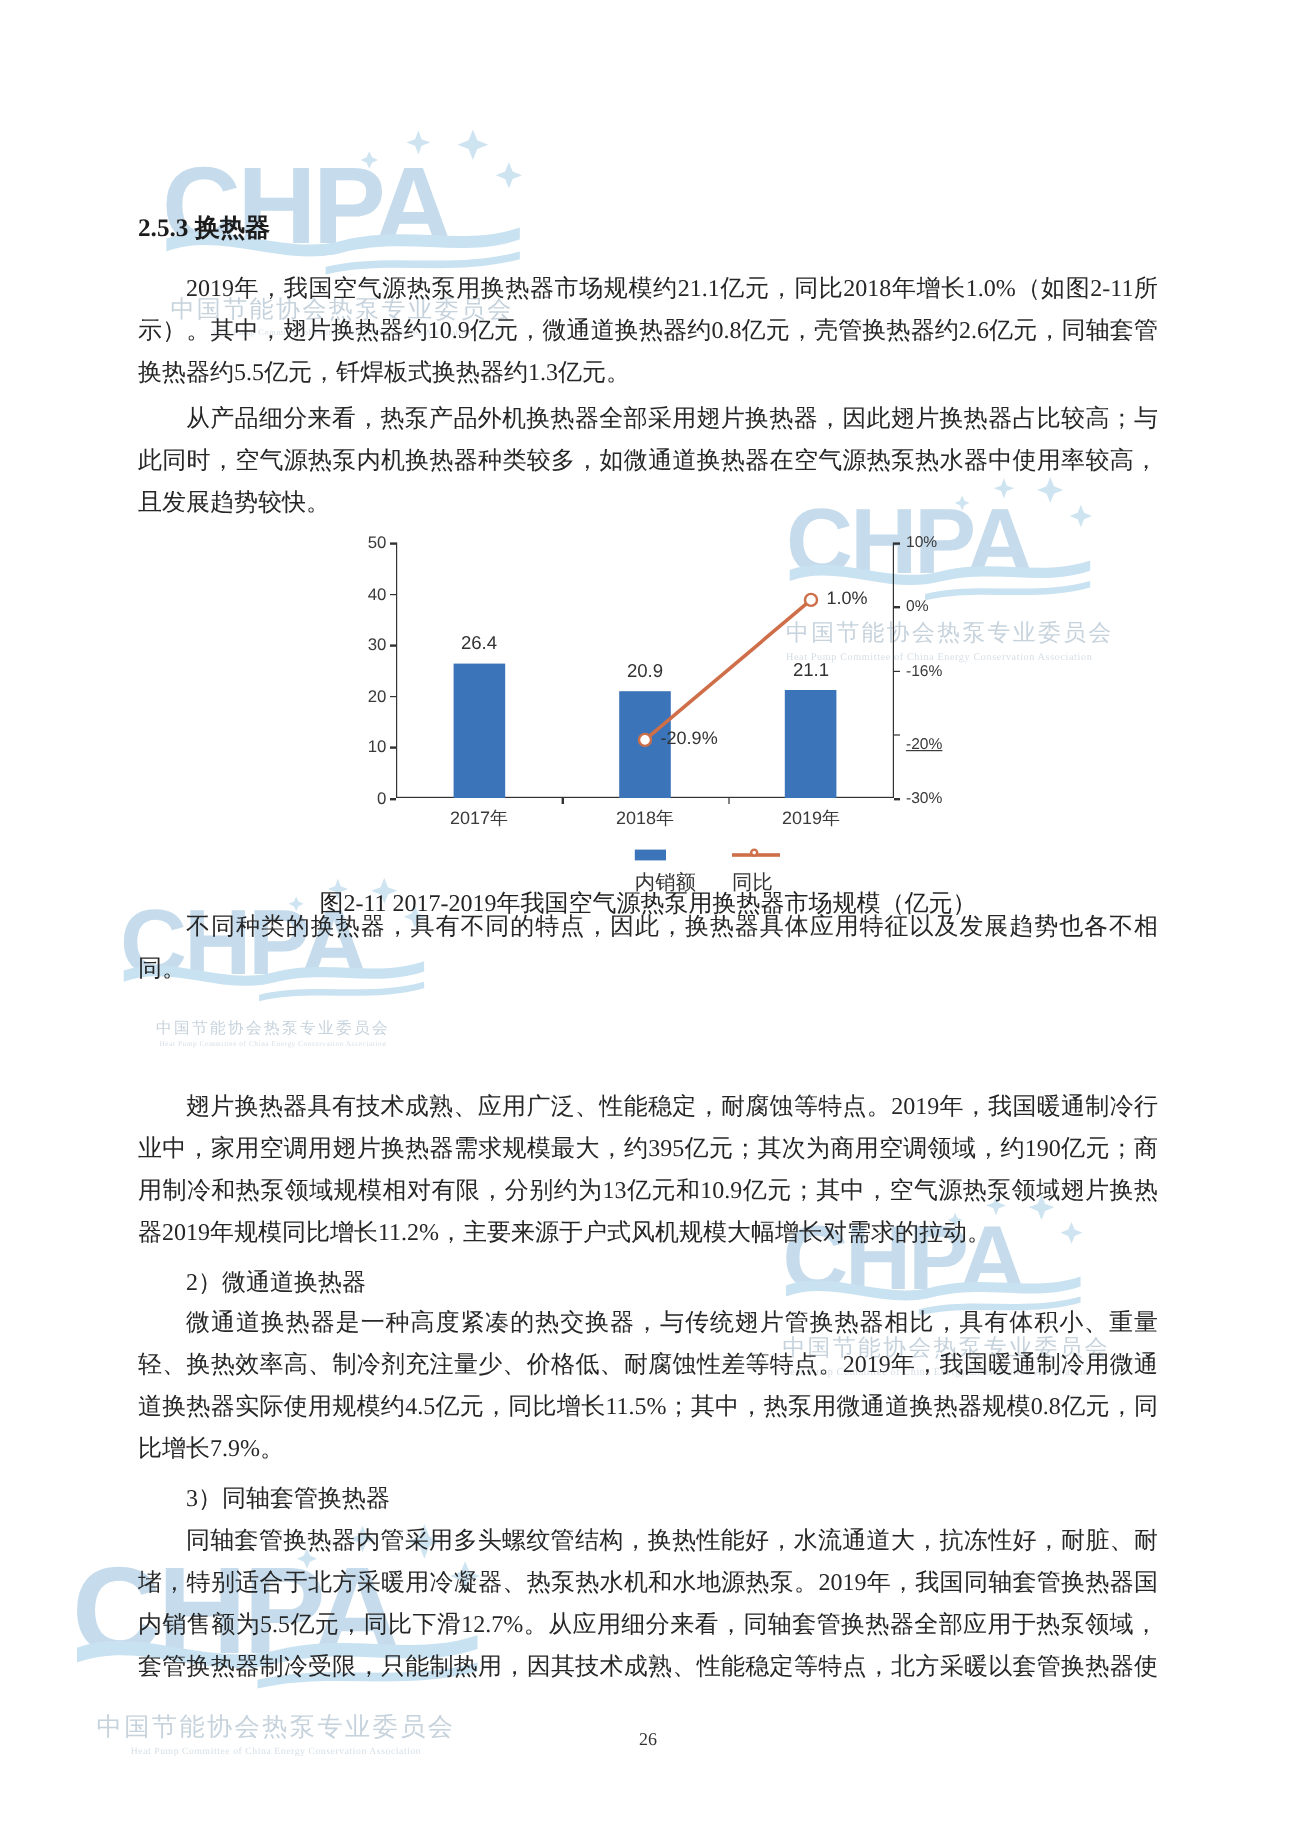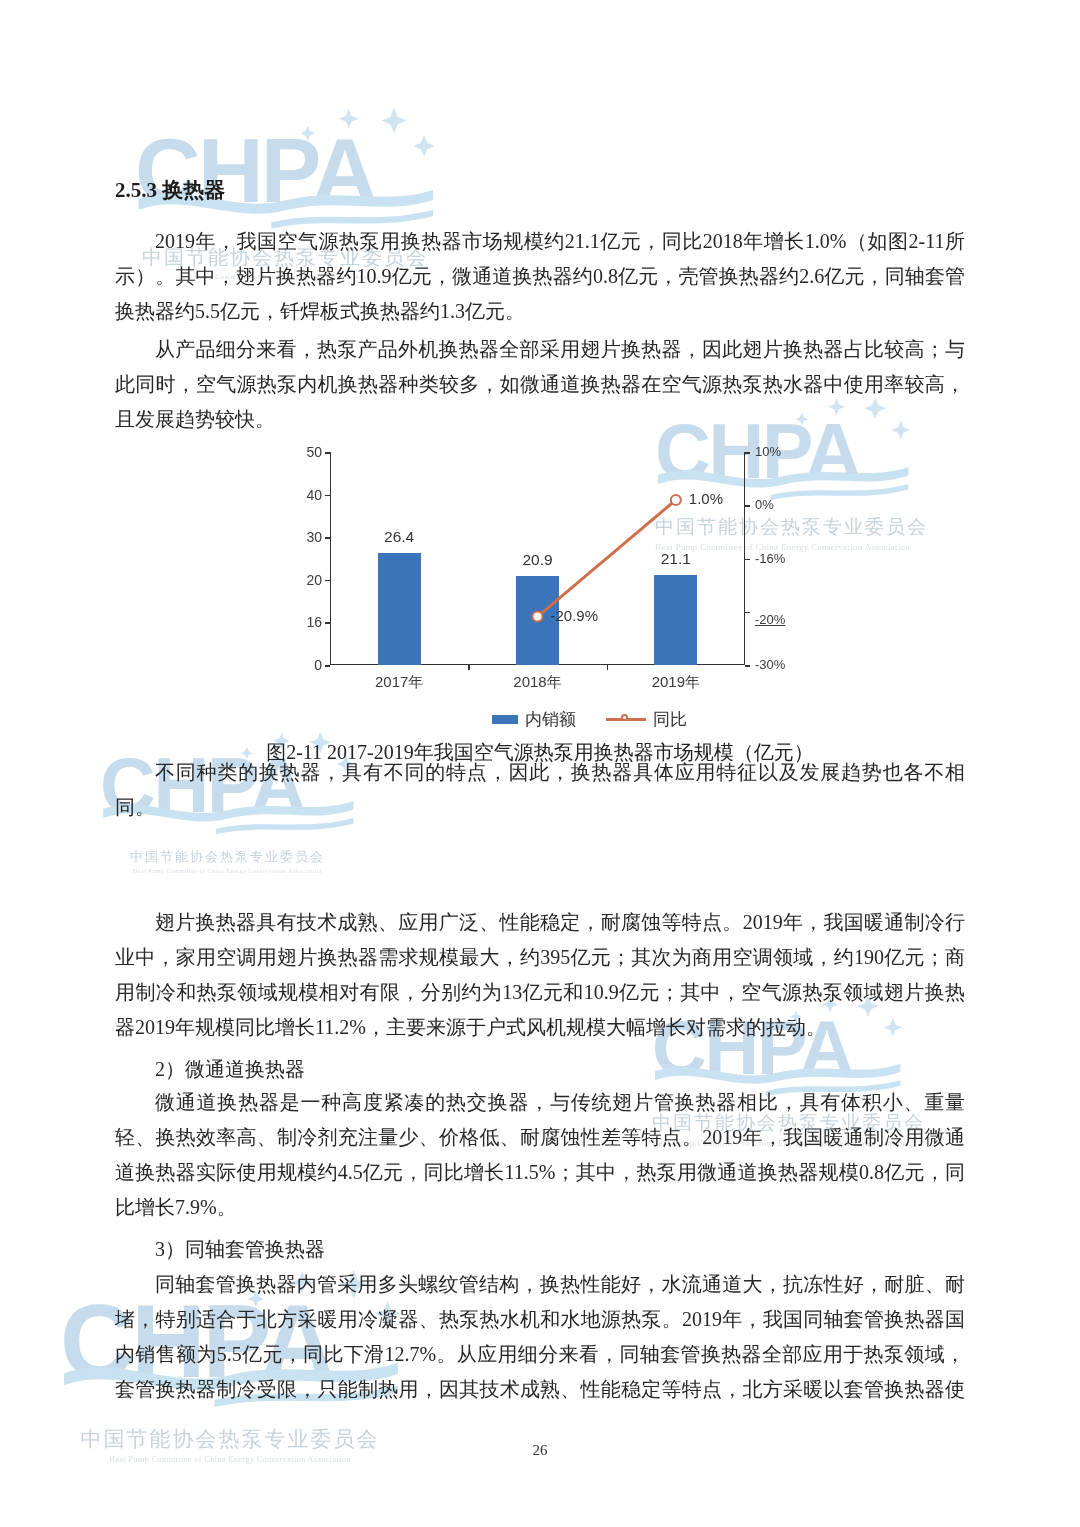--- a/index.html
+++ b/index.html
@@ -40,21 +40,21 @@
         border-right:1.5px solid #333;border-bottom:1.5px solid #333;}
   .ytick-l{width:38px;left:4px;text-align:right;font-size:14px;color:#3a3a3a;line-height:16px;}
   .ytick-r{left:475px;text-align:left;font-size:13px;color:#3a3a3a;line-height:16px;}
   .tickmark{background:#333;}
   .xlabel{font-size:15px;color:#3a3a3a;top:233px;transform:translateX(-50%);white-space:nowrap;}
   .bar{background:#3B74B8;}
   .bar-label{font-size:15.5px;color:#333;transform:translateX(-50%);white-space:nowrap;}
   .pt-label{font-size:15px;color:#333;white-space:nowrap;}
   .legend{left:50px;top:268px;width:415px;display:flex;justify-content:center;gap:30px;
           transform:translateX(52px);position:absolute;}
-  .legend-item{position:static;display:flex;align-items:center;gap:7px;font-size:17px;color:#333;}
+  .legend-item{position:static;display:flex;gap:7px;font-size:17px;color:#333;flex-direction:column;}
   .legend-item *{position:static;}
   .sw-bar{width:26px;height:9px;background:#3B74B8;display:inline-block;}
   .sw-line{width:40px;height:9px;display:inline-block;position:relative!important;}
   .sw-line .ln{position:absolute;left:0;top:3px;width:40px;height:3px;background:#CE6F49;}
   .sw-line .rg{position:absolute;left:15px;top:-1px;width:7px;height:7px;border:2px solid #CE6F49;
                border-radius:50%;background:#fff;}
 </style>
 </head>
 <body>
 
@@ -128,21 +128,21 @@
 
   <div class="heading">2.5.3  换热器</div>
 
   <p class="body p1">2019年，我国空气源热泵用换热器市场规模约21.1亿元，同比2018年增长1.0%（如图2-11所示）。其中，翅片换热器约10.9亿元，微通道换热器约0.8亿元，壳管换热器约2.6亿元，同轴套管换热器约5.5亿元，钎焊板式换热器约1.3亿元。</p>
   <p class="body p2">从产品细分来看，热泵产品外机换热器全部采用翅片换热器，因此翅片换热器占比较高；与此同时，空气源热泵内机换热器种类较多，如微通道换热器在空气源热泵热水器中使用率较高，且发展趋势较快。</p>
 
   <div class="chart" id="chart">
       <div class="plot"></div>
       <div class="ytick-l" style="top: 217px;">0</div>
       <div class="tickmark" style="left: 45px; top: 225px; width: 5px; height: 1.5px;"></div>
-      <div class="ytick-l" style="top: 174.4px;">16</div>
+      <div class="ytick-l" style="top: 174.4px;">10</div>
       <div class="tickmark" style="left: 45px; top: 182.4px; width: 5px; height: 1.5px;"></div>
       <div class="ytick-l" style="top: 131.8px;">20</div>
       <div class="tickmark" style="left: 45px; top: 139.8px; width: 5px; height: 1.5px;"></div>
       <div class="ytick-l" style="top: 89.2px;">30</div>
       <div class="tickmark" style="left: 45px; top: 97.2px; width: 5px; height: 1.5px;"></div>
       <div class="ytick-l" style="top: 46.6px;">40</div>
       <div class="tickmark" style="left: 45px; top: 54.6px; width: 5px; height: 1.5px;"></div>
       <div class="ytick-l" style="top: 4px;">50</div>
       <div class="tickmark" style="left: 45px; top: 12px; width: 5px; height: 1.5px;"></div>
       <div class="ytick-r" style="top: 4px;">10%</div>

